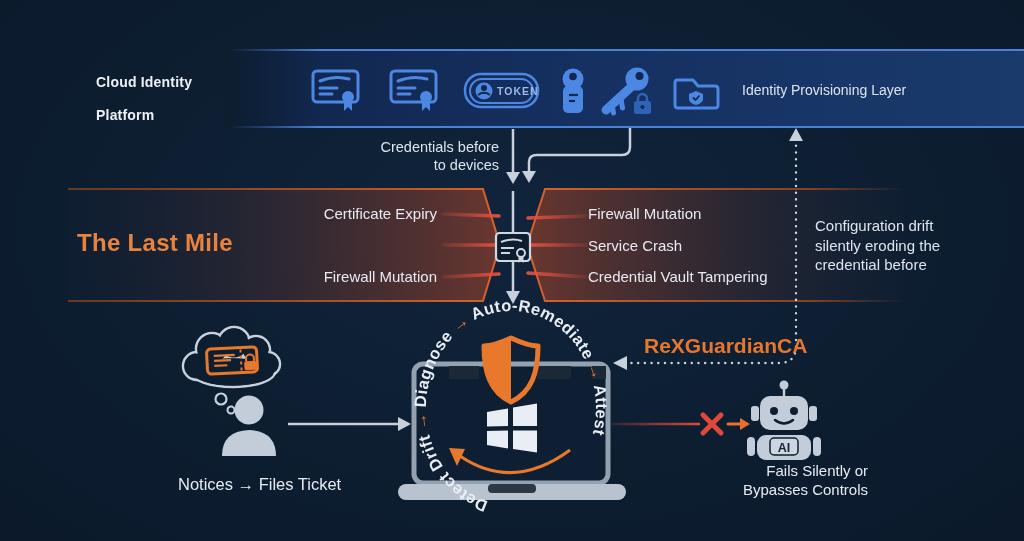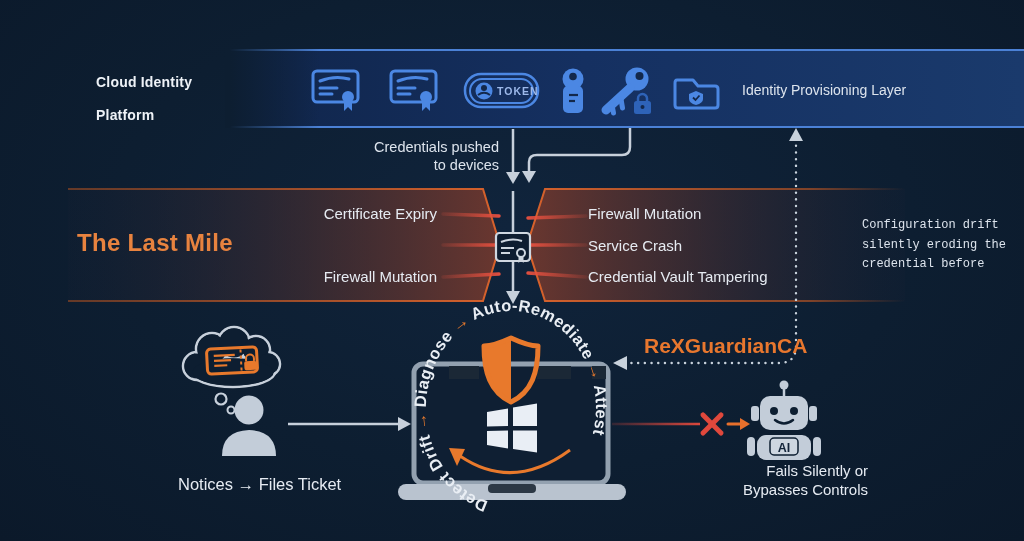--- a/index.html
+++ b/index.html
@@ -20,21 +20,21 @@
   svg.art{position:absolute;left:0;top:0;}
   .txt{position:absolute;white-space:pre-line;color:#e6ebf2;}
   .t-platform{left:96px;top:66px;font-size:14px;font-weight:bold;line-height:33px;color:#eef2f7;letter-spacing:.2px;}
   .t-layer{left:742px;top:82px;font-size:14px;color:#dde4ed;}
   .t-credentials{left:329px;top:138px;width:170px;text-align:right;font-size:14.5px;line-height:18px;color:#dde4ed;}
   .t-lastmile{left:77px;top:229px;font-size:24px;font-weight:bold;color:#e8833f;letter-spacing:.3px;}
   .t-issue{font-size:15px;color:#e6ebf2;}
   .t-issue.l{left:237px;width:200px;text-align:right;}
   .t-issue.r{left:588px;width:260px;text-align:left;}
   .row1{top:205px}.row2{top:237px}.row3{top:268px}
-  .t-drift{left:862px;top:216px;font-size:12px;line-height:19.5px;color:#dde4ed;font-family:Liberation Mono, monospace;}
+  .t-drift{left:815px;top:216px;font-size:15px;line-height:19.5px;color:#dde4ed;}
   .t-rex{left:644px;top:334px;font-size:21px;font-weight:bold;color:#e8772e;}
   .t-notices{left:178px;top:475px;font-size:16.5px;color:#e6ebf2;}
   .t-fails{left:704px;top:461px;width:164px;text-align:right;font-size:15px;line-height:19px;color:#e6ebf2;}
 </style>
 </head>
 <body>
 
 <div class="stage">
 
   <div class="top-band"></div>
@@ -254,21 +254,21 @@
       <rect x="813" y="437" width="8" height="19" rx="4" fill="#c3cdd9"></rect>
       <rect x="757" y="435" width="54" height="25" rx="9" fill="#c3cdd9"></rect>
       <rect x="770" y="438" width="28" height="17" rx="4" fill="#cdd6e0" stroke="#0d1e31" stroke-width="1.5"></rect>
       <text x="784" y="451.5" text-anchor="middle" font-size="12.5" font-weight="bold" fill="#13243a">AI</text>
     </g>
   </svg>
 
   <div class="txt t-platform">Cloud Identity
 Platform</div>
   <div class="txt t-layer">Identity Provisioning Layer</div>
-  <div class="txt t-credentials">Credentials pushed
+  <div class="txt t-credentials">Credentials before
 to devices</div>
   <div class="txt t-lastmile">The Last Mile</div>
 
   <div class="txt t-issue l row1">Certificate Expiry</div>
   <div class="txt t-issue l row3">Firewall Mutation</div>
   <div class="txt t-issue r row1">Firewall Mutation</div>
   <div class="txt t-issue r row2">Service Crash</div>
   <div class="txt t-issue r row3">Credential Vault Tampering</div>
 
   <div class="txt t-drift">Configuration drift

